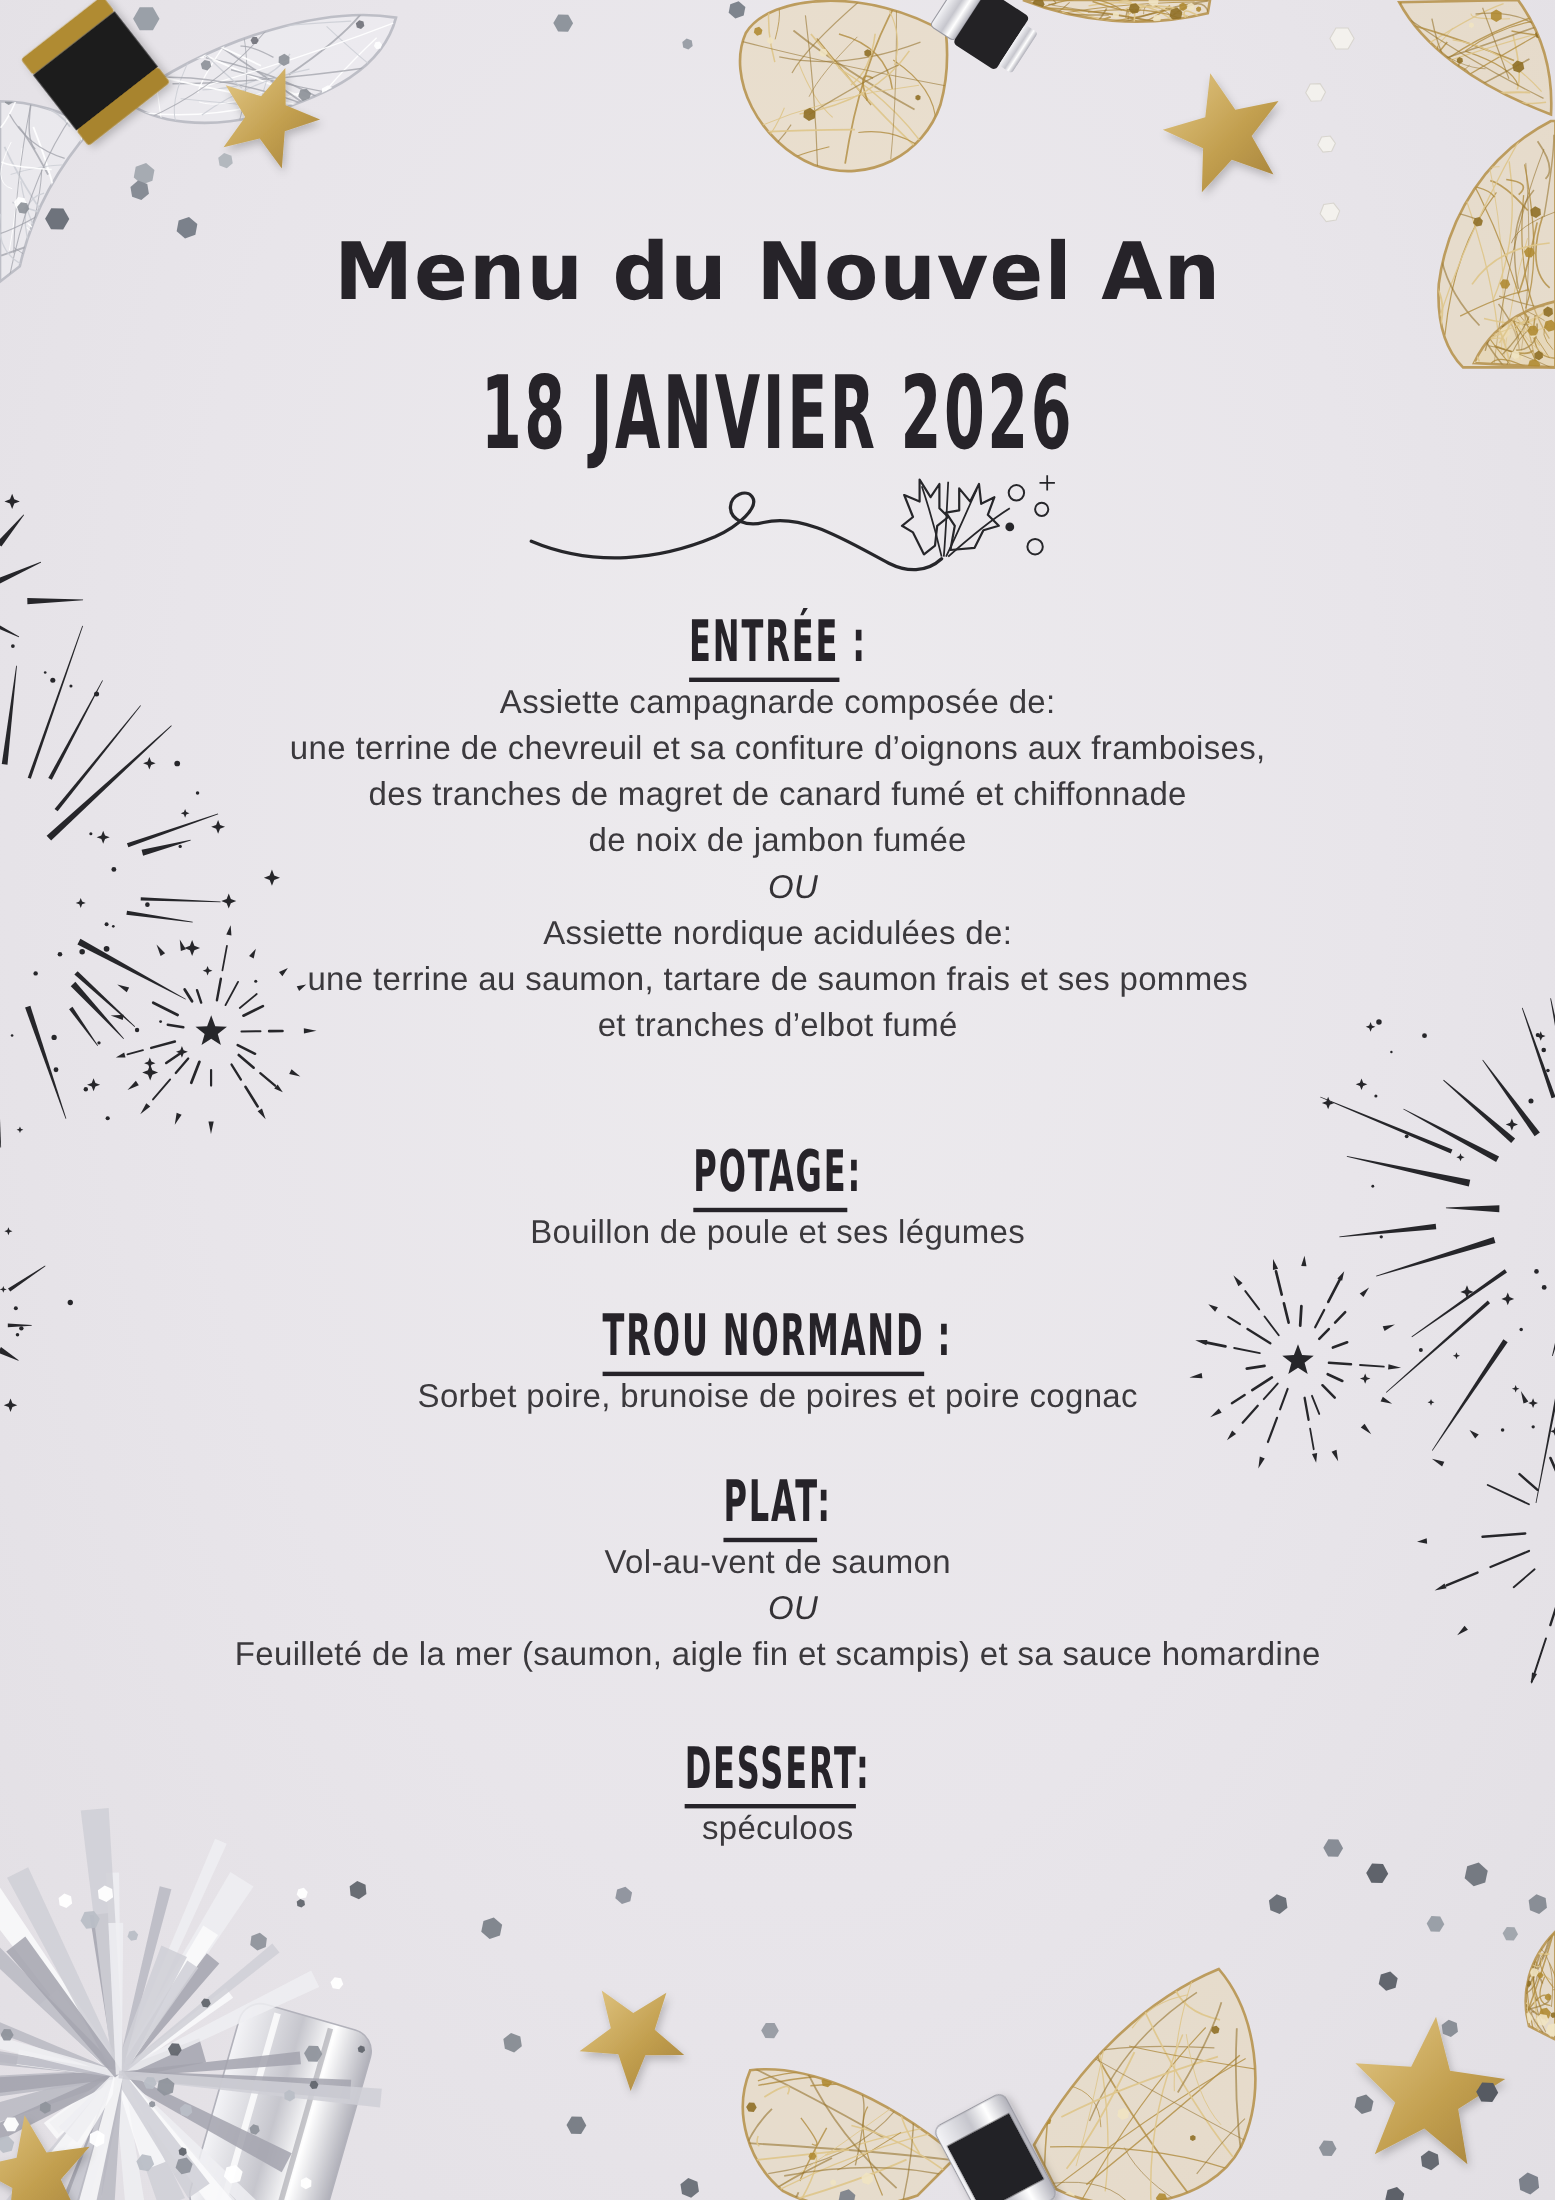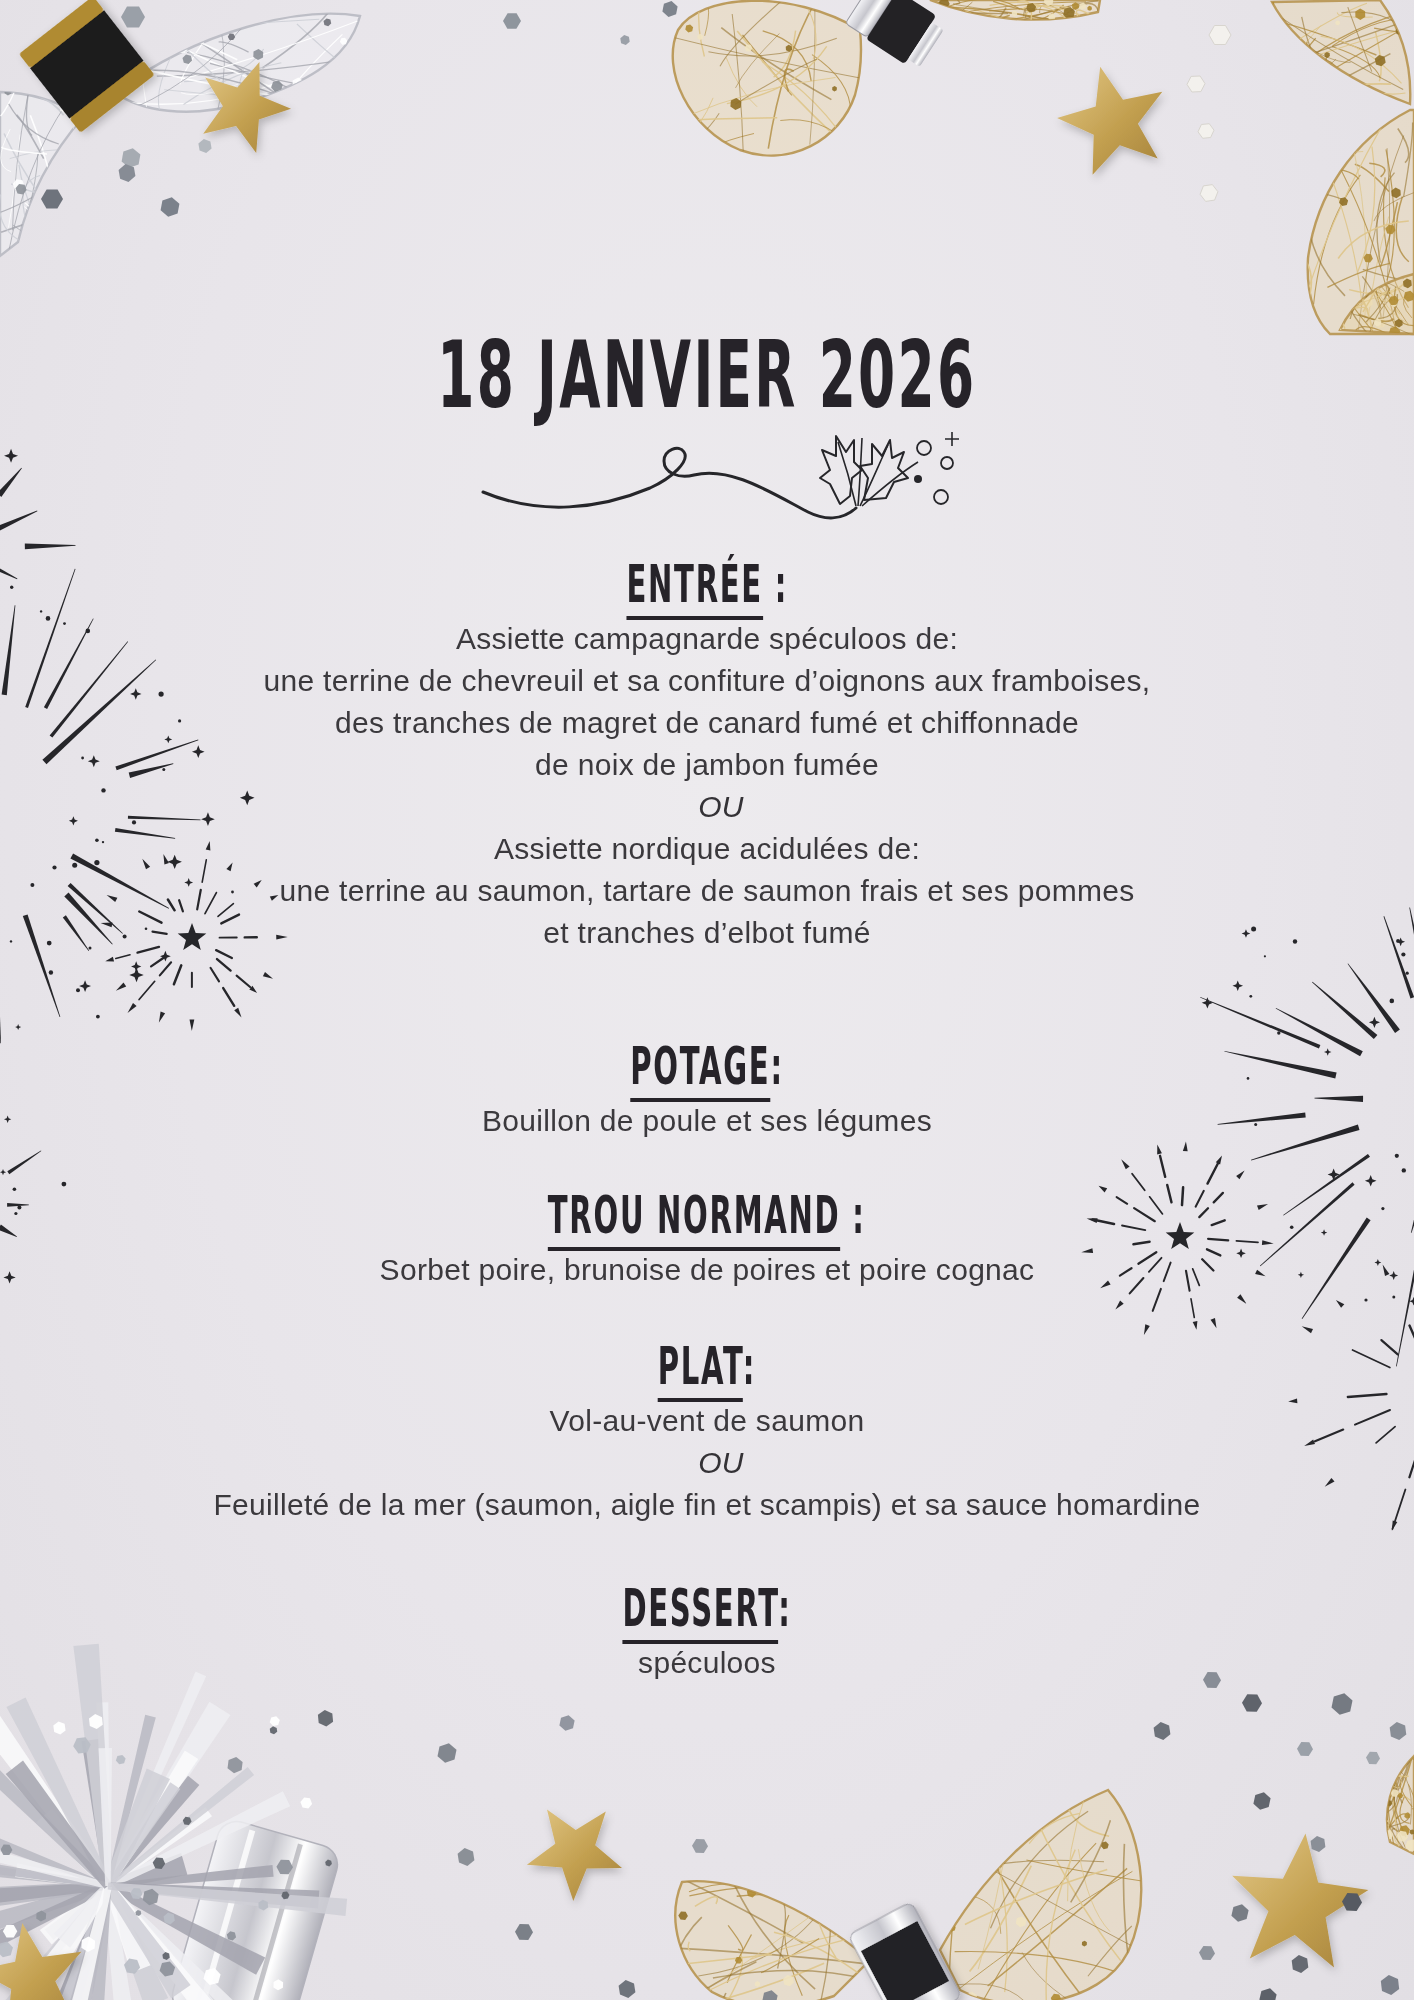--- a/index.html
+++ b/index.html
@@ -1169,27 +1169,28 @@
         <g>
           <polygon points="1202.7,138.3 1198.0,131.8 1201.4,124.5 1209.3,123.7 1214.0,130.2 1210.6,137.5" fill="#f3f1ed" stroke="#d8d5cf" stroke-width="1"></polygon>
         </g>
         <g>
           <polygon points="1200.1,194.3 1203.4,185.9 1212.4,184.6 1217.9,191.7 1214.6,200.1 1205.6,201.4" fill="#f3f1ed" stroke="#d8d5cf" stroke-width="1"></polygon>
         </g>
       </g>
     </svg>
 
   <div class="content">
+    <div class="page-title">Menu du Nouvel An</div>
     <div class="page-date">
       <span class="squishd">18 JANVIER 2026</span>
     </div>
     <div id="sections-root">
         <div class="menu-section" style="top: 560px;">
           <div class="sec-heading"><span class="squish"><span class="hword">ENTRÉE</span><span class="hcolon"> :</span></span></div>
-          <div class="sec-line">Assiette campagnarde spéculoos de:</div>
+          <div class="sec-line">Assiette campagnarde composée de:</div>
           <div class="sec-line">une terrine de chevreuil et sa confiture d’oignons aux framboises,</div>
           <div class="sec-line">des tranches de magret de canard fumé et chiffonnade</div>
           <div class="sec-line">de noix de jambon fumée</div>
           <div class="sec-line em">OU</div>
           <div class="sec-line">Assiette nordique acidulées de:</div>
           <div class="sec-line">une terrine au saumon, tartare de saumon frais et ses pommes</div>
           <div class="sec-line">et tranches d’elbot fumé</div>
         </div>
         <div class="menu-section" style="top: 1042px;">
           <div class="sec-heading"><span class="squish"><span class="hword">POTAGE</span><span class="hcolon">:</span></span></div>

